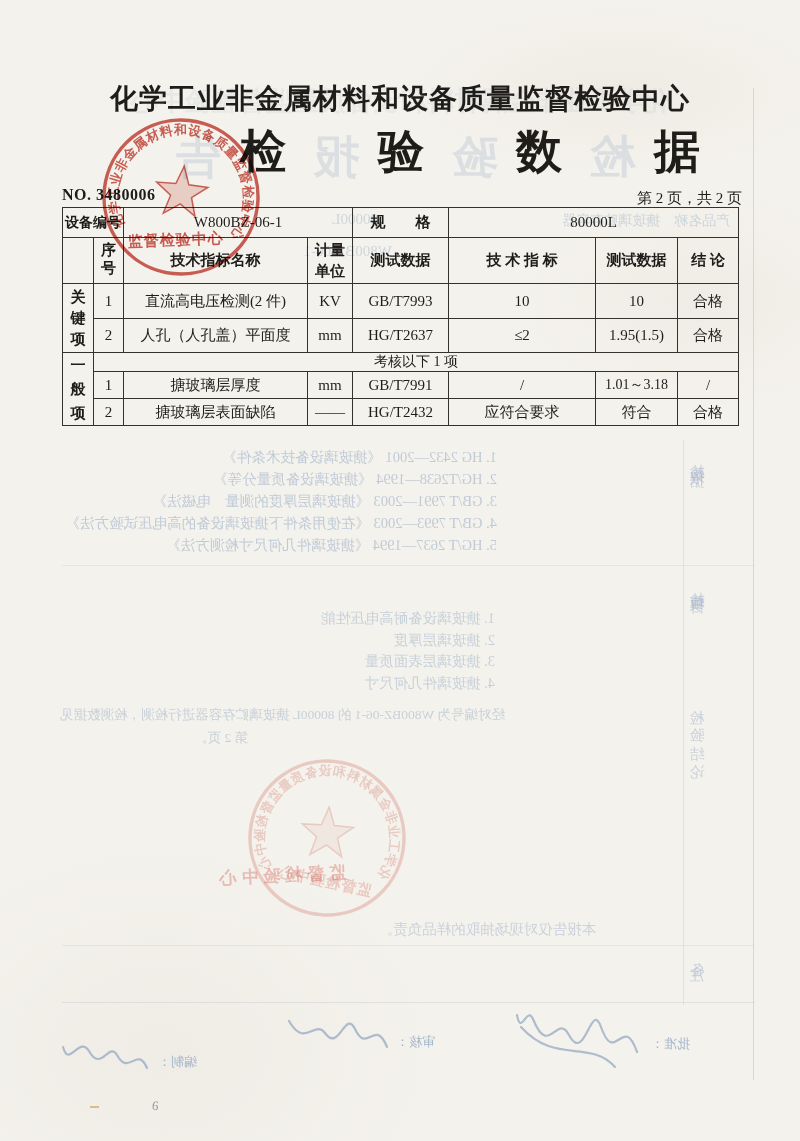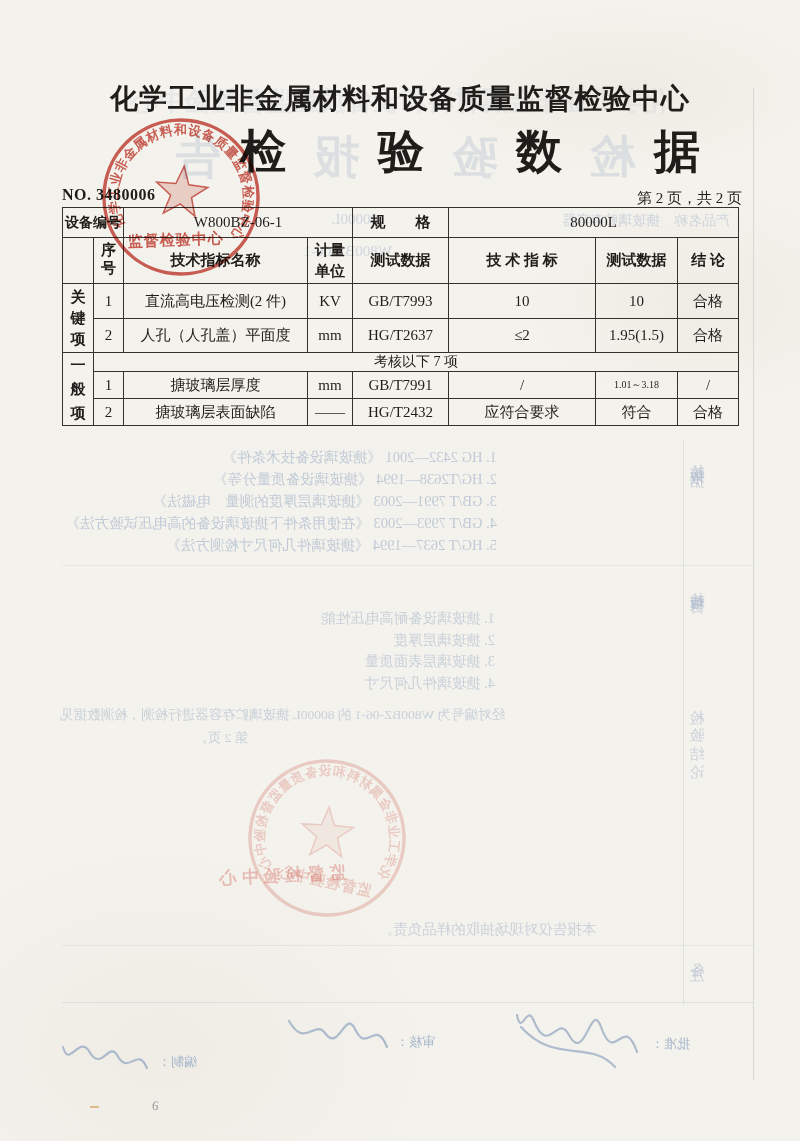--- a/index.html
+++ b/index.html
@@ -188,29 +188,29 @@
       <td>2</td>
       <td class="lft">人孔（人孔盖）平面度</td>
       <td>mm</td>
       <td>HG/T2637</td>
       <td>≤2</td>
       <td>1.95(1.5)</td>
       <td>合格</td>
     </tr>
     <tr style="height:19px">
       <td rowspan="3" class="vcell" style="line-height:24px;">一般项</td>
-      <td colspan="7" style="font-size:14px;">考核以下 7 项</td>
+      <td colspan="7" style="font-size:14px;">考核以下 1 项</td>
     </tr>
     <tr style="height:27px">
       <td>1</td>
       <td class="lft">搪玻璃层厚度</td>
       <td>mm</td>
       <td>GB/T7991</td>
       <td>/</td>
-      <td style="font-size:10px;">1.01～3.18</td>
+      <td style="font-size:14px;">1.01～3.18</td>
       <td>/</td>
     </tr>
     <tr style="height:27px">
       <td>2</td>
       <td class="lft">搪玻璃层表面缺陷</td>
       <td>——</td>
       <td>HG/T2432</td>
       <td>应符合要求</td>
       <td>符合</td>
       <td>合格</td>

